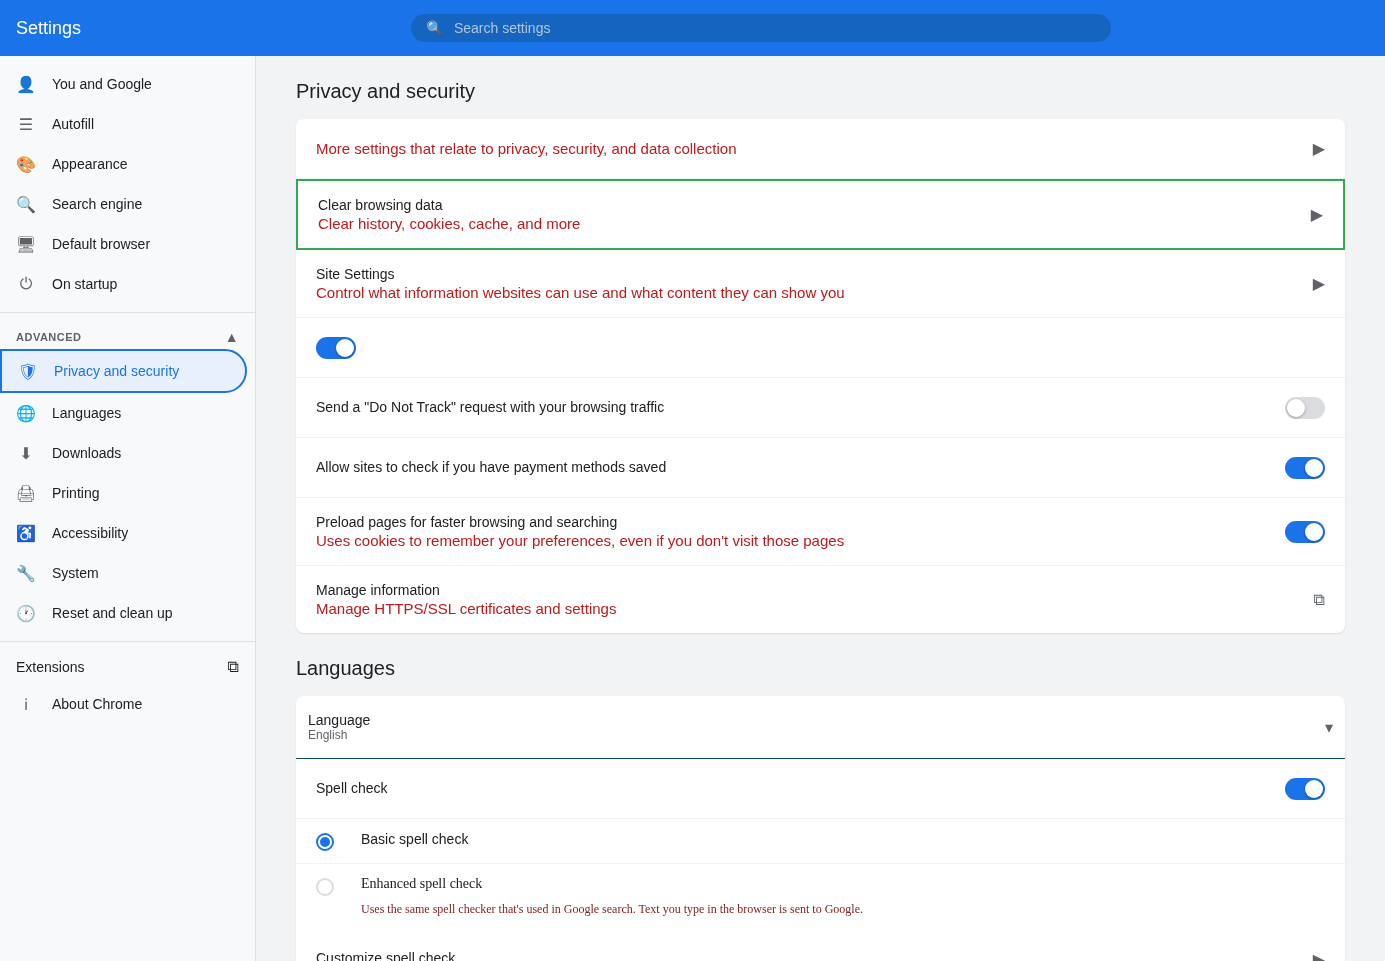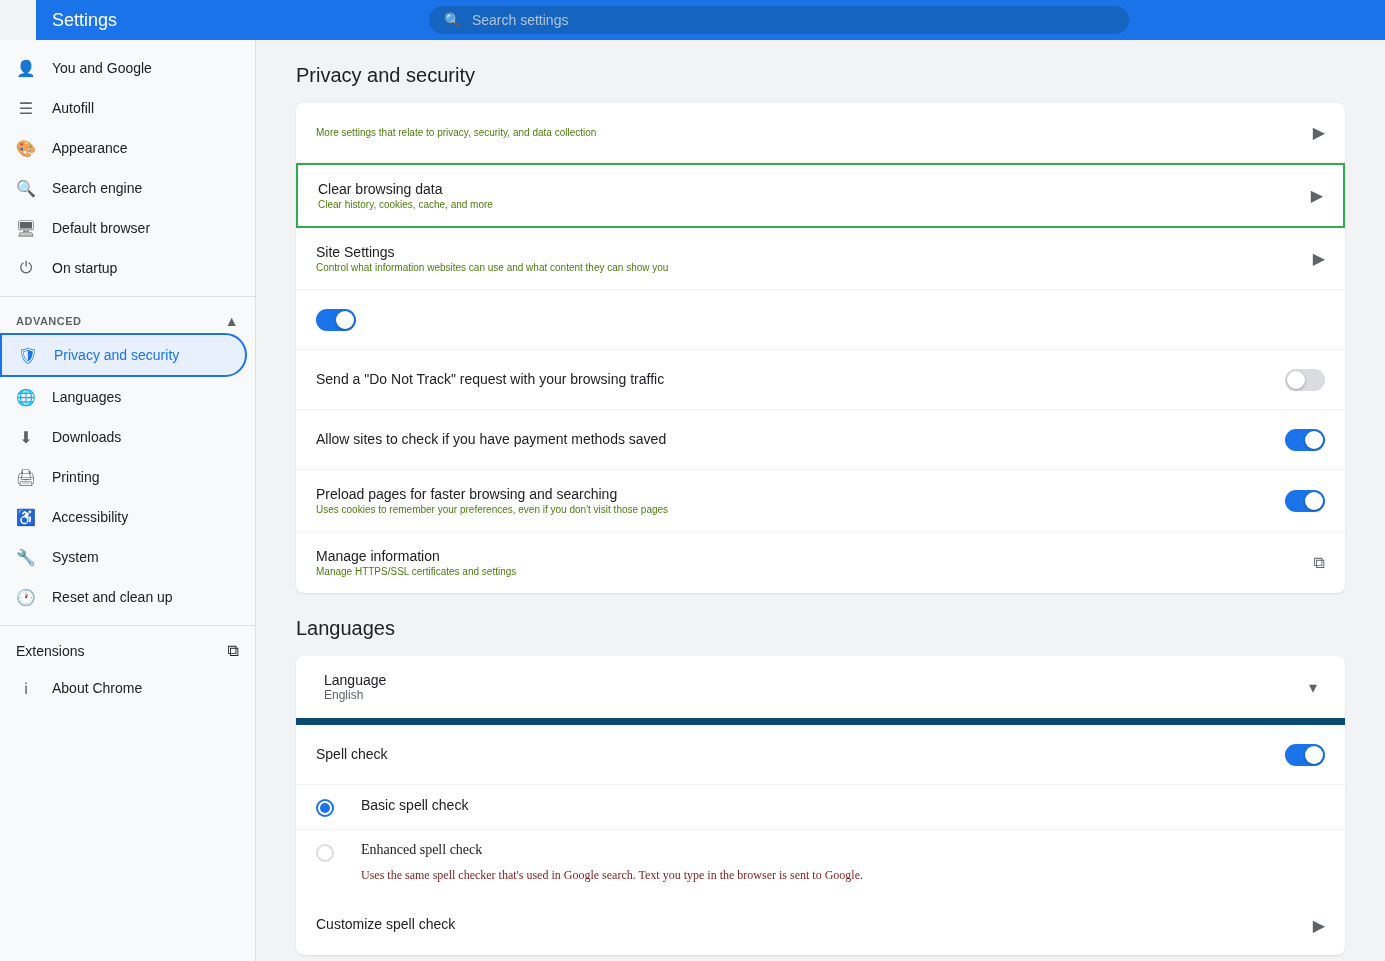--- a/index.html
+++ b/index.html
@@ -1,27 +1,26 @@
 <!DOCTYPE html>
 <html><head>
   <meta charset="utf-8">
   <style>
     * { box-sizing: border-box; margin: 0; padding: 0; }
     body { font-family: 'Segoe UI', Arial, sans-serif; background: #f1f3f4; display: flex; flex-direction: column; height: 100vh; overflow: hidden; }
 
     
     .header {
       background: #1a73e8;
-      height: 40px;
+      height: 56px;
       display: flex;
       align-items: center;
       padding: 0 16px;
       gap: 16px;
       flex-shrink: 0;
-      margin-left: 36px;
     }
     .header-title {
       color: white;
       font-size: 18px;
       font-weight: 500;
       min-width: 120px;
     }
     .search-bar {
       display: flex;
       align-items: center;
@@ -153,22 +152,22 @@
       border: 2px solid #34a853;
     }
 
     .card-row-text { flex: 1; }
     .card-row-title {
       font-size: 14px;
       color: #202124;
       margin-bottom: 2px;
     }
     .card-row-sub {
-      font-size: 10px;
-      color: #4d7c0f;
+      font-size: 15px;
+      color: #b91c1c;
     }
     .card-row-action {
       color: #5f6368;
       font-size: 16px;
       margin-left: 16px;
     }
 
     
     .toggle {
       width: 40px;
@@ -222,22 +221,22 @@
       background: #1a73e8;
       border-radius: 50%;
     }
     .radio-text { font-size: 14px; color: #202124; }
     .radio-sub { font-size: 12px; color: #7f1d1d; margin-top: 10px; }
 
     
     .lang-row {
       display: flex;
       align-items: center;
-      padding: 16px 28px;
-      border-bottom: 7px solid #0c4a6e;
+      padding: 16px 12px;
+      border-bottom: 1px solid #0c4a6e;
       cursor: pointer;
       justify-content: flex-end;
     }
     .lang-row-text { flex: 1; }
     .lang-title { font-size: 14px; color: #202124; }
     .lang-val { font-size: 12px; color: #5f6368; }
 
     
     .ext-link::after {
       content: '⧉';

